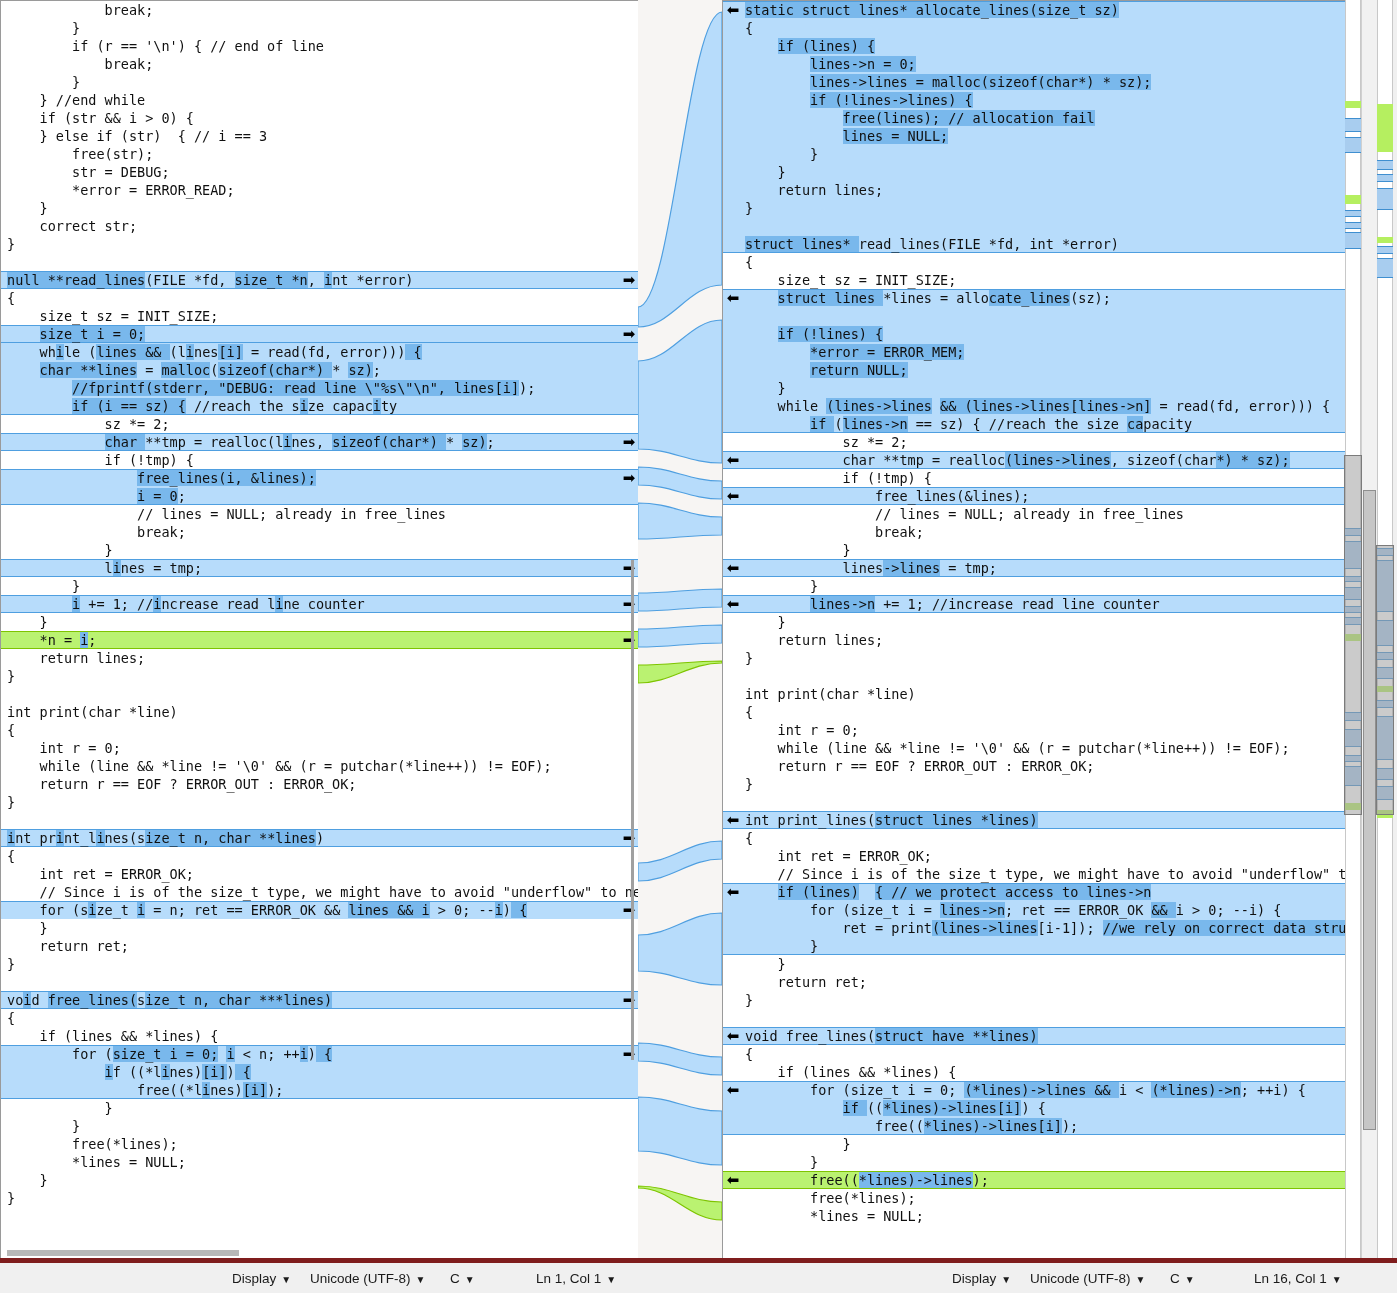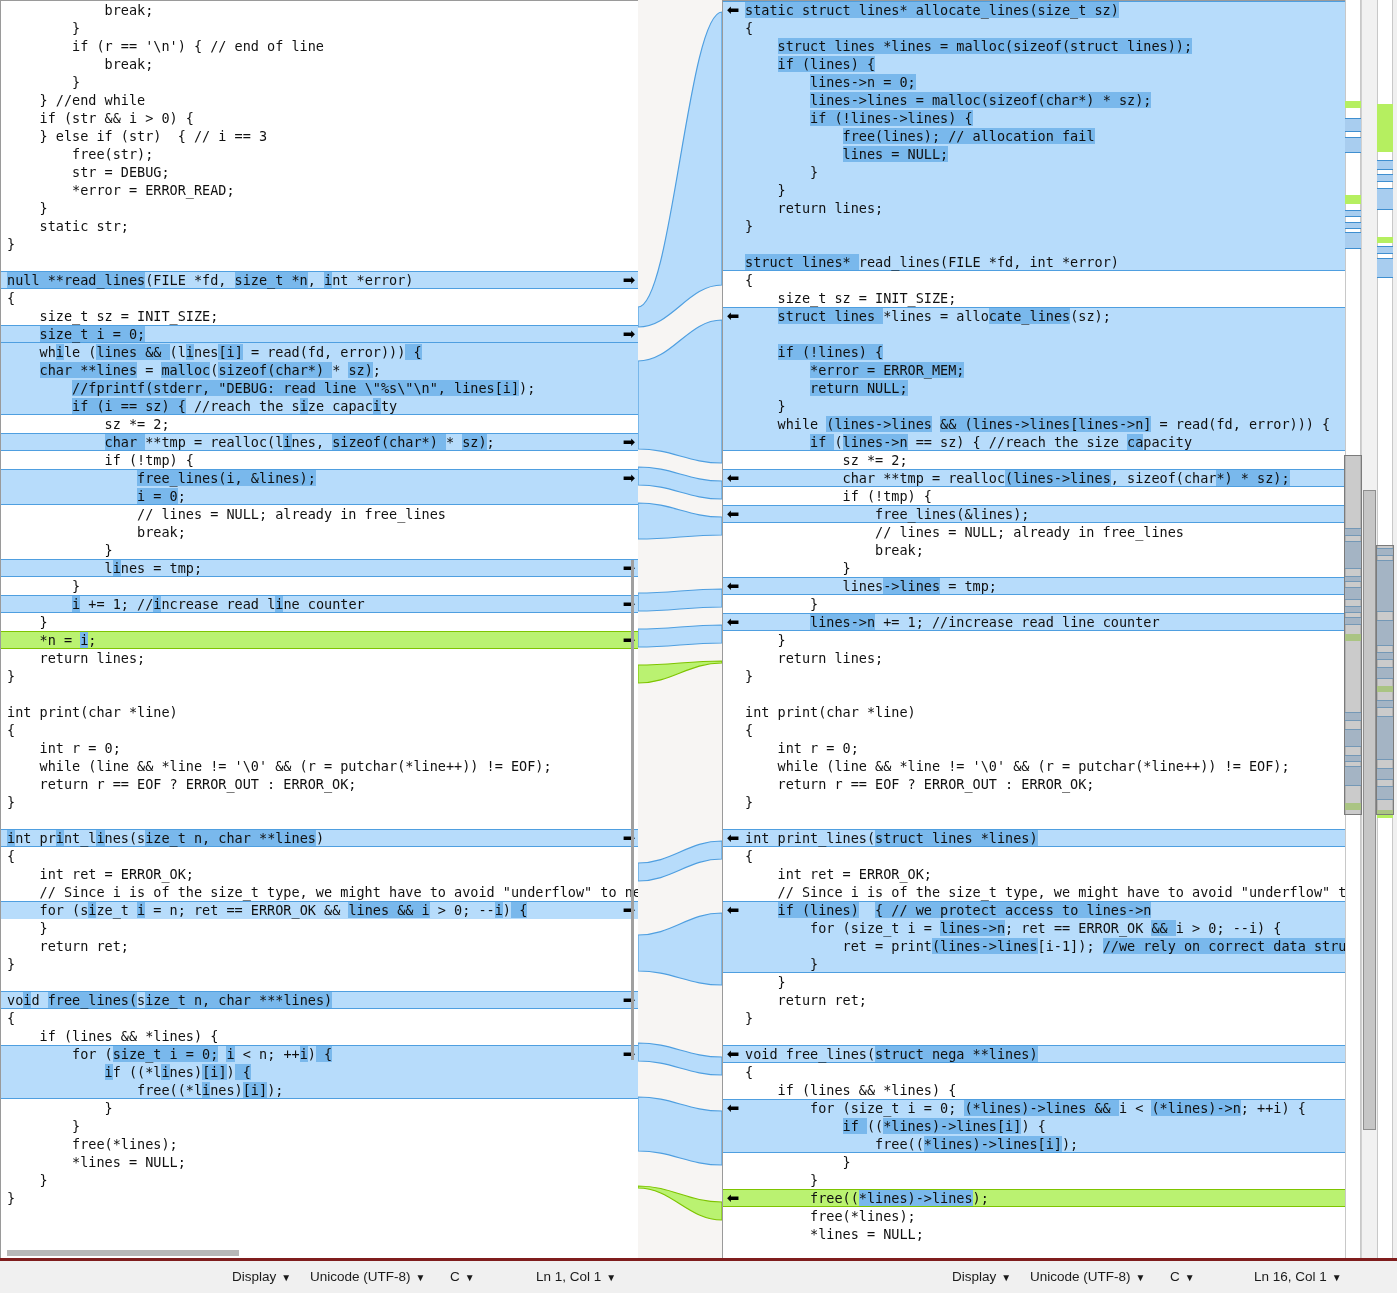--- a/index.html
+++ b/index.html
@@ -99,21 +99,21 @@
     position: absolute; left: -1px; width: 18px;
     background: rgba(160,160,160,0.55);
     border: 1px solid #7b7b7b;
   }
 
   
   #statusbar {
     position: absolute; left: 0; bottom: 0;
     width: 1397px; height: 35px;
     background: #f0f0f0;
-    border-top: 3px solid #7f1d1d;
+    border-top: 5px solid #7f1d1d;
     font-family: "Liberation Sans", sans-serif;
     font-size: 13.5px;
     color: #1a1a1a;
   }
   .sb-half { position: absolute; top: 0; height: 35px; }
   .sb-item {
     position: absolute; top: 8px;
     white-space: nowrap;
   }
   .caret { font-size: 10px; margin-left: 5px; }
@@ -130,21 +130,21 @@
         <div class="line ">        if (r == '\n') { // end of line</div>
         <div class="line ">            break;</div>
         <div class="line ">        }</div>
         <div class="line ">    } //end while</div>
         <div class="line ">    if (str &amp;&amp; i &gt; 0) {</div>
         <div class="line ">    } else if (str)  { // i == 3</div>
         <div class="line ">        free(str);</div>
         <div class="line ">        str = DEBUG;</div>
         <div class="line ">        *error = ERROR_READ;</div>
         <div class="line ">    }</div>
-        <div class="line ">    static str;</div>
+        <div class="line ">    correct str;</div>
         <div class="line ">}</div>
         <div class="line "></div>
         <div class="line d"><span class="w">null **read_lines</span>(FILE *fd, <span class="w">size_t *n</span>, <span class="w">i</span>nt *error)<span class="arrow r">➡</span></div>
         <div class="line ">{</div>
         <div class="line ">    size_t sz = INIT_SIZE;</div>
         <div class="line d">    <span class="w">size_t i = 0;</span><span class="arrow r">➡</span></div>
         <div class="line dm">    wh<span class="w">i</span>le (<span class="w">lines &amp;&amp; </span>(l<span class="w">i</span>nes<span class="w">[i]</span> = read(fd, error)))<span class="w"> {</span></div>
         <div class="line dm">    <span class="w">char **lines</span> = <span class="w">malloc</span>(<span class="w">sizeof(char*) </span>* <span class="w">sz)</span>;</div>
         <div class="line dm">        <span class="w">//fprintf(stderr, "DEBUG: read line \"%s\"\n", lines[i]</span>);</div>
         <div class="line db">        <span class="w">if (i == sz) {</span> //reach the s<span class="w">i</span>ze capac<span class="w">i</span>ty</div>
@@ -226,21 +226,20 @@
       <path d="M0,1186 C34,1186 50,1202 84,1202 L84,1220 C50,1220 34,1188 0,1188 Z" fill="#baf271" stroke="#7ec400" stroke-width="1.2"></path>
     </svg>
   </div>
 
   <div style="position:absolute;left:631px;top:560px;width:3px;height:500px;background:#a0a0a0;"></div>
 
   <div id="pane-right" class="pane">
     <div class="code" id="right-code">
         <div class="line dt"><span class="w">static struct lines* allocate_lines(size_t sz)</span><span class="arrow l">⬅</span></div>
         <div class="line dm">{</div>
-        <div class="line dm">    <span class="w">struct lines *lines = malloc(sizeof(struct lines));</span></div>
         <div class="line dm">    <span class="w">if (lines) {</span></div>
         <div class="line dm">        <span class="w">lines-&gt;n = 0;</span></div>
         <div class="line dm">        <span class="w">lines-&gt;lines = malloc(sizeof(char*) * sz);</span></div>
         <div class="line dm">        <span class="w">if (!lines-&gt;lines) {</span></div>
         <div class="line dm">            <span class="w">free(lines); // allocation fail</span></div>
         <div class="line dm">            <span class="w">lines = NULL;</span></div>
         <div class="line dm">        }</div>
         <div class="line dm">    }</div>
         <div class="line dm">    return lines;</div>
         <div class="line dm">}</div>
@@ -282,21 +281,21 @@
         <div class="line ">    int ret = ERROR_OK;</div>
         <div class="line ">    // Since i is of the size_t type, we might have to avoid "underflow" to nega</div>
         <div class="line dt">    <span class="w">if (lines)</span>  <span class="w">{ // we protect access to lines-&gt;n</span><span class="arrow l">⬅</span></div>
         <div class="line dm">        for (size_t i = <span class="w">lines-&gt;n</span>; ret == ERROR_OK <span class="w">&amp;&amp; </span>i &gt; 0; --i) {</div>
         <div class="line dm">            ret = print<span class="w">(lines-&gt;lines</span>[i-1]); <span class="w">//we rely on correct data structure l</span></div>
         <div class="line db">        }</div>
         <div class="line ">    }</div>
         <div class="line ">    return ret;</div>
         <div class="line ">}</div>
         <div class="line "></div>
-        <div class="line d">void free_lines(<span class="w">struct nega **lines)</span><span class="arrow l">⬅</span></div>
+        <div class="line d">void free_lines(<span class="w">struct have **lines)</span><span class="arrow l">⬅</span></div>
         <div class="line ">{</div>
         <div class="line ">    if (lines &amp;&amp; *lines) {</div>
         <div class="line dt">        for (size_t i = 0; <span class="w">(*lines)-&gt;lines &amp;&amp; </span>i &lt; <span class="w">(*lines)-&gt;n</span>; ++i) {<span class="arrow l">⬅</span></div>
         <div class="line dm">            <span class="w">if </span>((<span class="w">*lines)-&gt;lines[i]</span>) {</div>
         <div class="line db">                free((<span class="w">*lines)-&gt;lines[i]</span>);</div>
         <div class="line ">            }</div>
         <div class="line ">        }</div>
         <div class="line g">        free((<span class="w">*lines)-&gt;lines</span>);<span class="arrow l">⬅</span></div>
         <div class="line ">        free(*lines);</div>
         <div class="line ">        *lines = NULL;</div>

